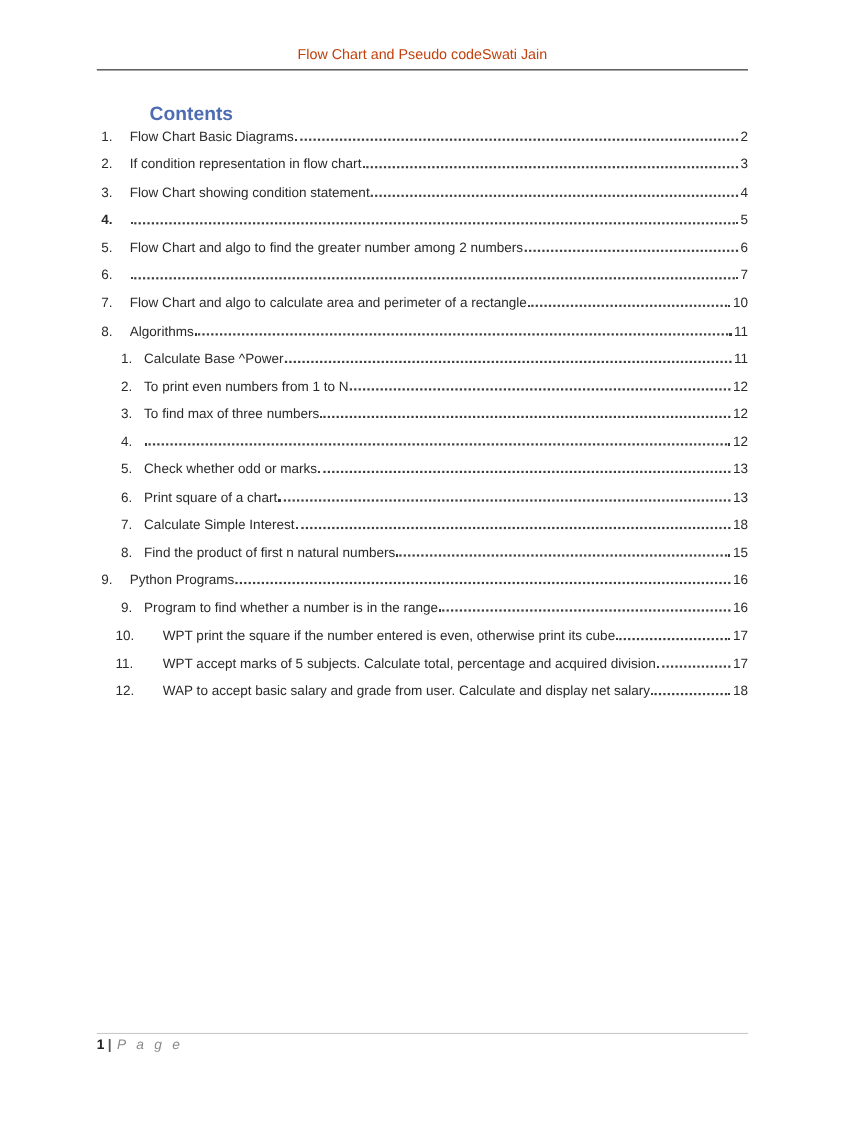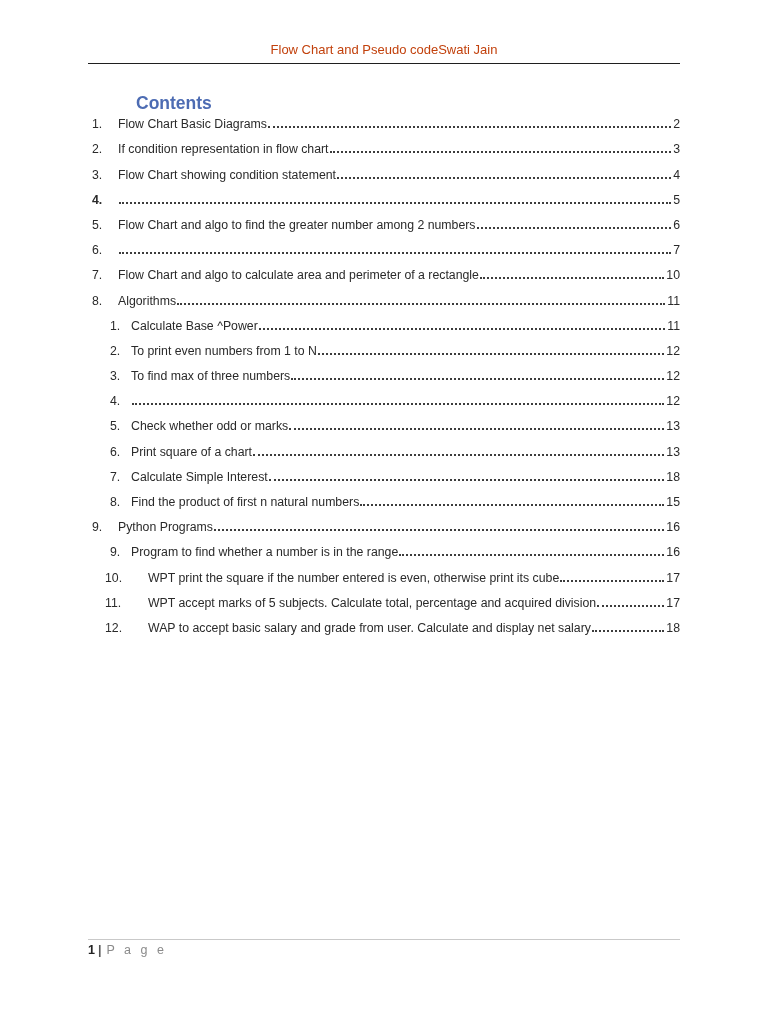--- a/index.html
+++ b/index.html
@@ -54,21 +54,21 @@
   .footer-rule {
     position: absolute; left: 88px; right: 88px; top: 939px;
     border-top: 1px solid #c9c9c9; height: 0;
   }
   .footer-text {
     position: absolute; left: 88px; top: 943px;
     font-size: 12.5px; display: flex; align-items: baseline;
   }
   .footer-text .pgnum { font-weight: bold; color: #222222; }
   .footer-text .sep { color: #555555; margin: 0 5px 0 3px; font-weight: bold; }
-  .footer-text .pglabel { color: #8a8a8a; letter-spacing: 3px; }
+  .footer-text .pglabel { color: #8a8a8a; letter-spacing: 3px; font-style: italic; }
 </style>
 </head>
 <body>
 
 <div class="page">
 
   <div class="header">
     <span>Flow Chart and Pseudo code</span>
     <span>Swati Jain</span>
   </div>

